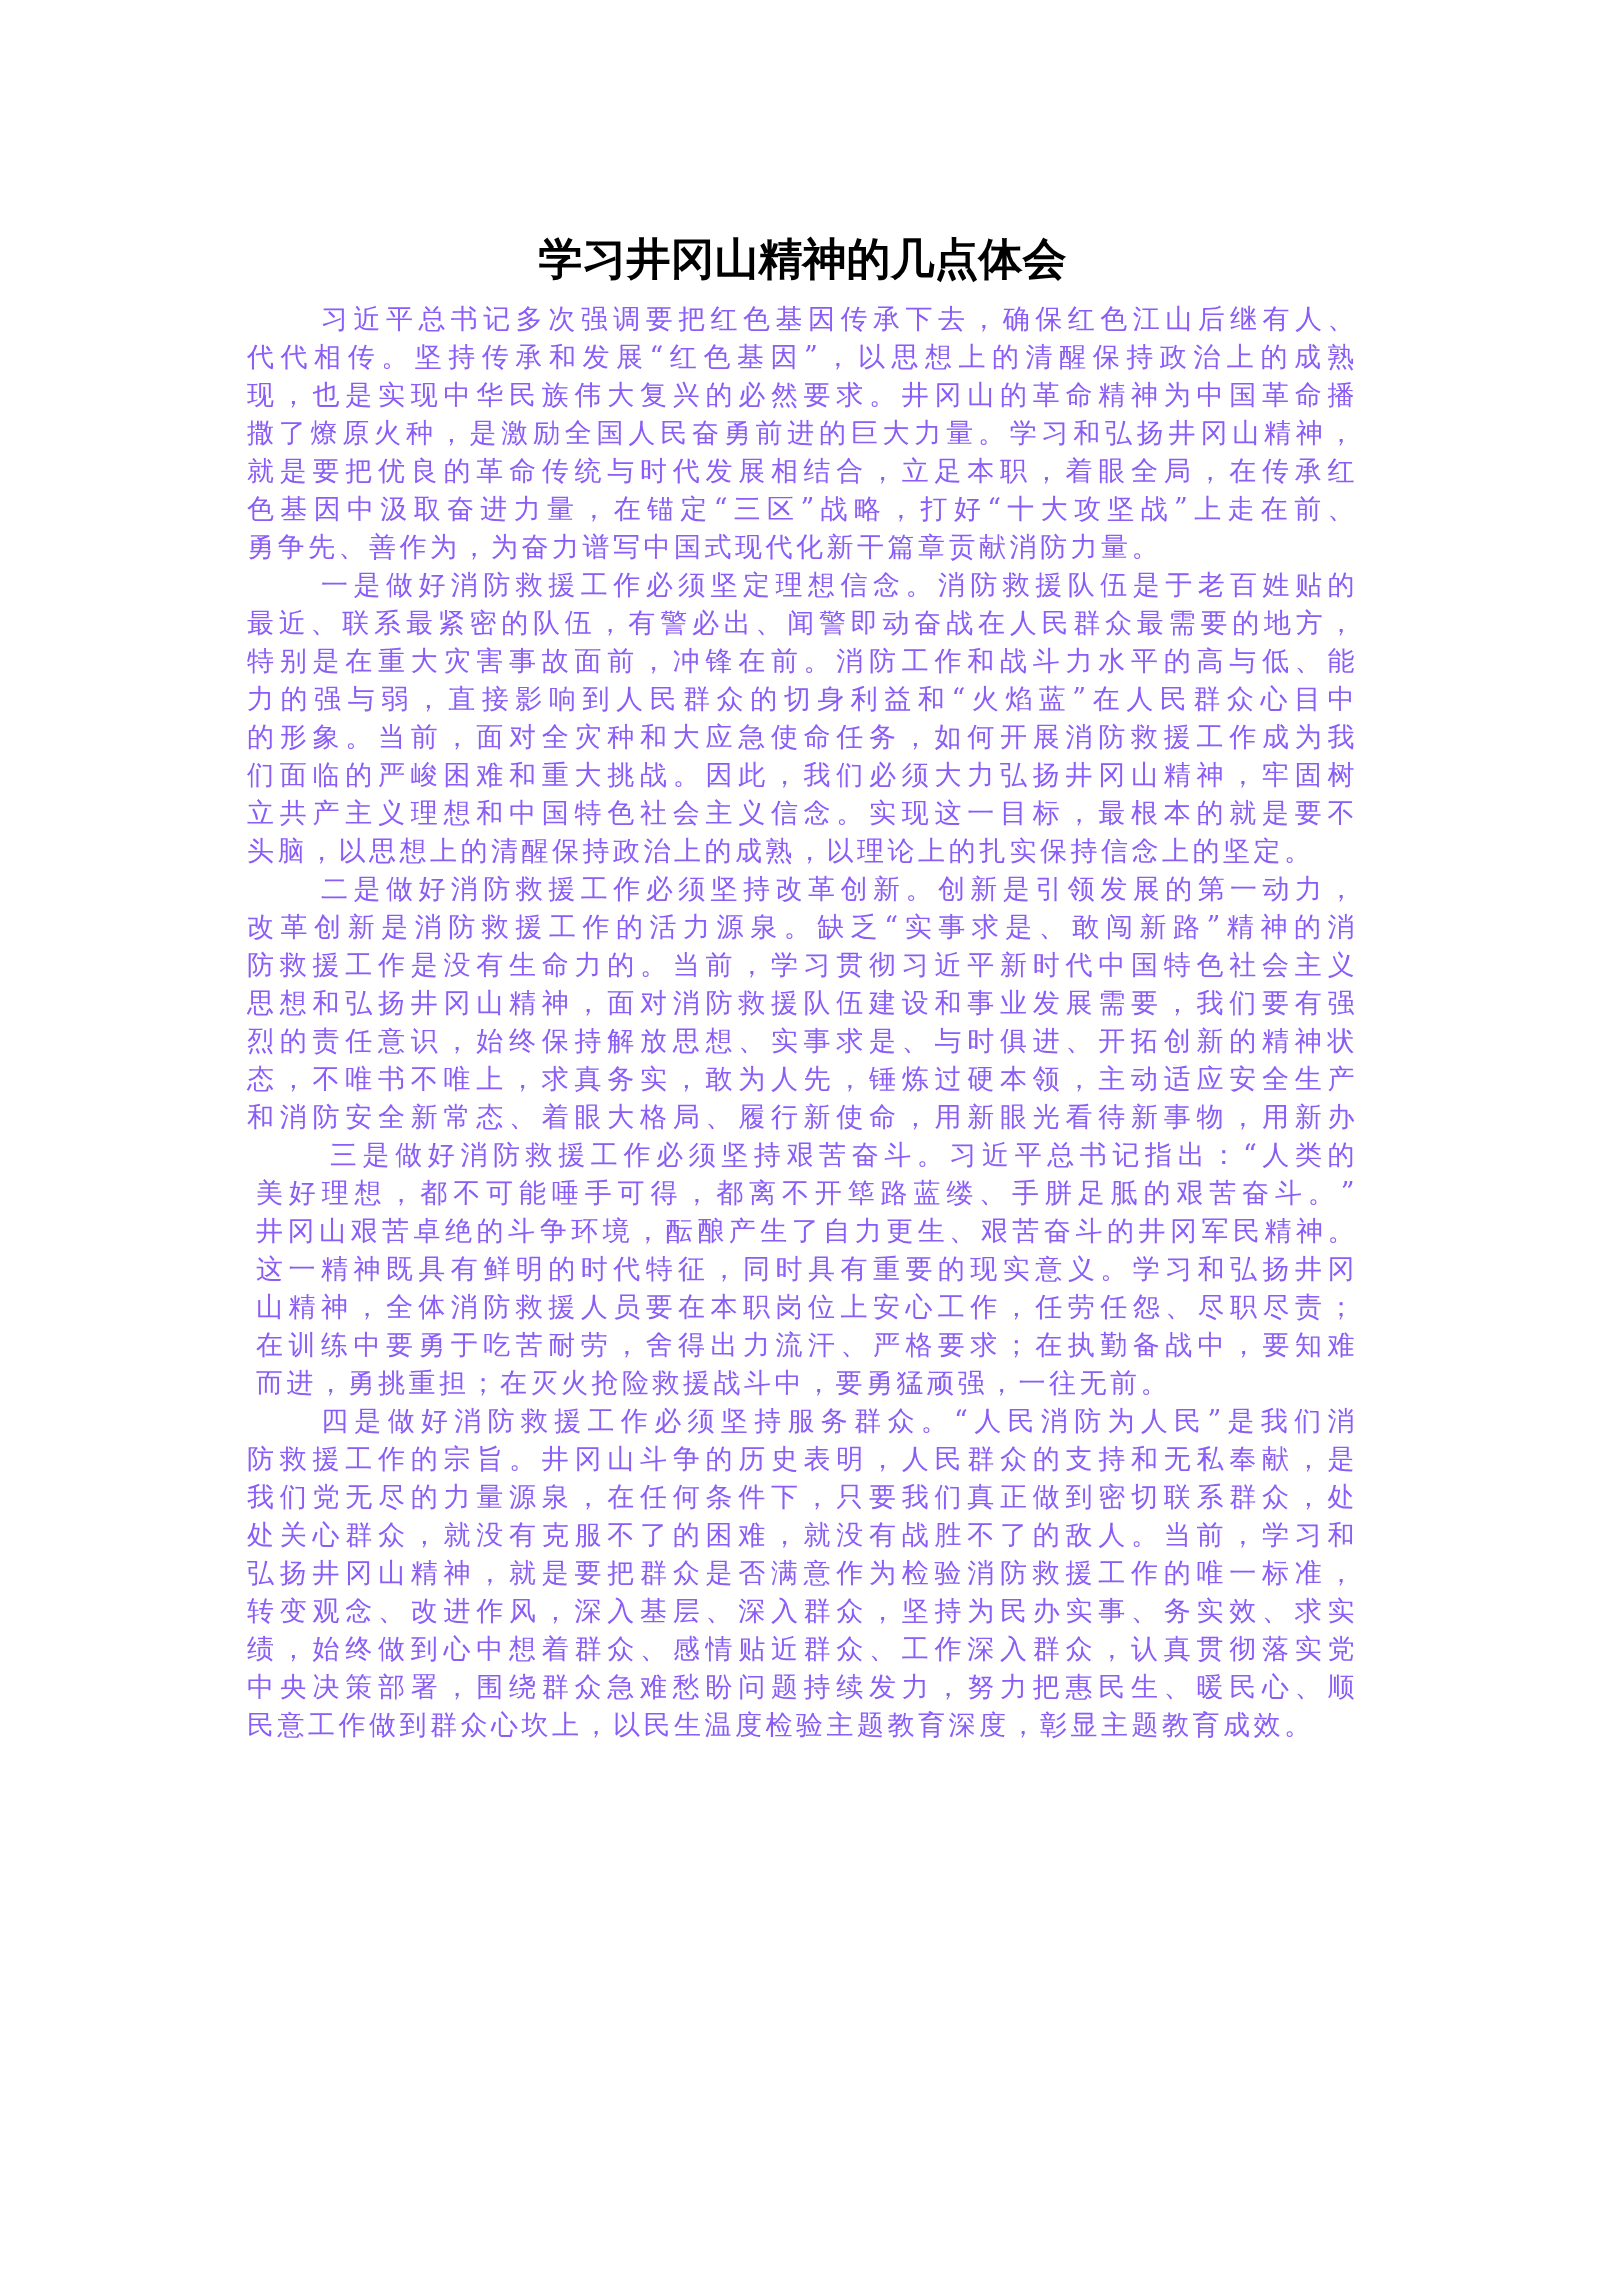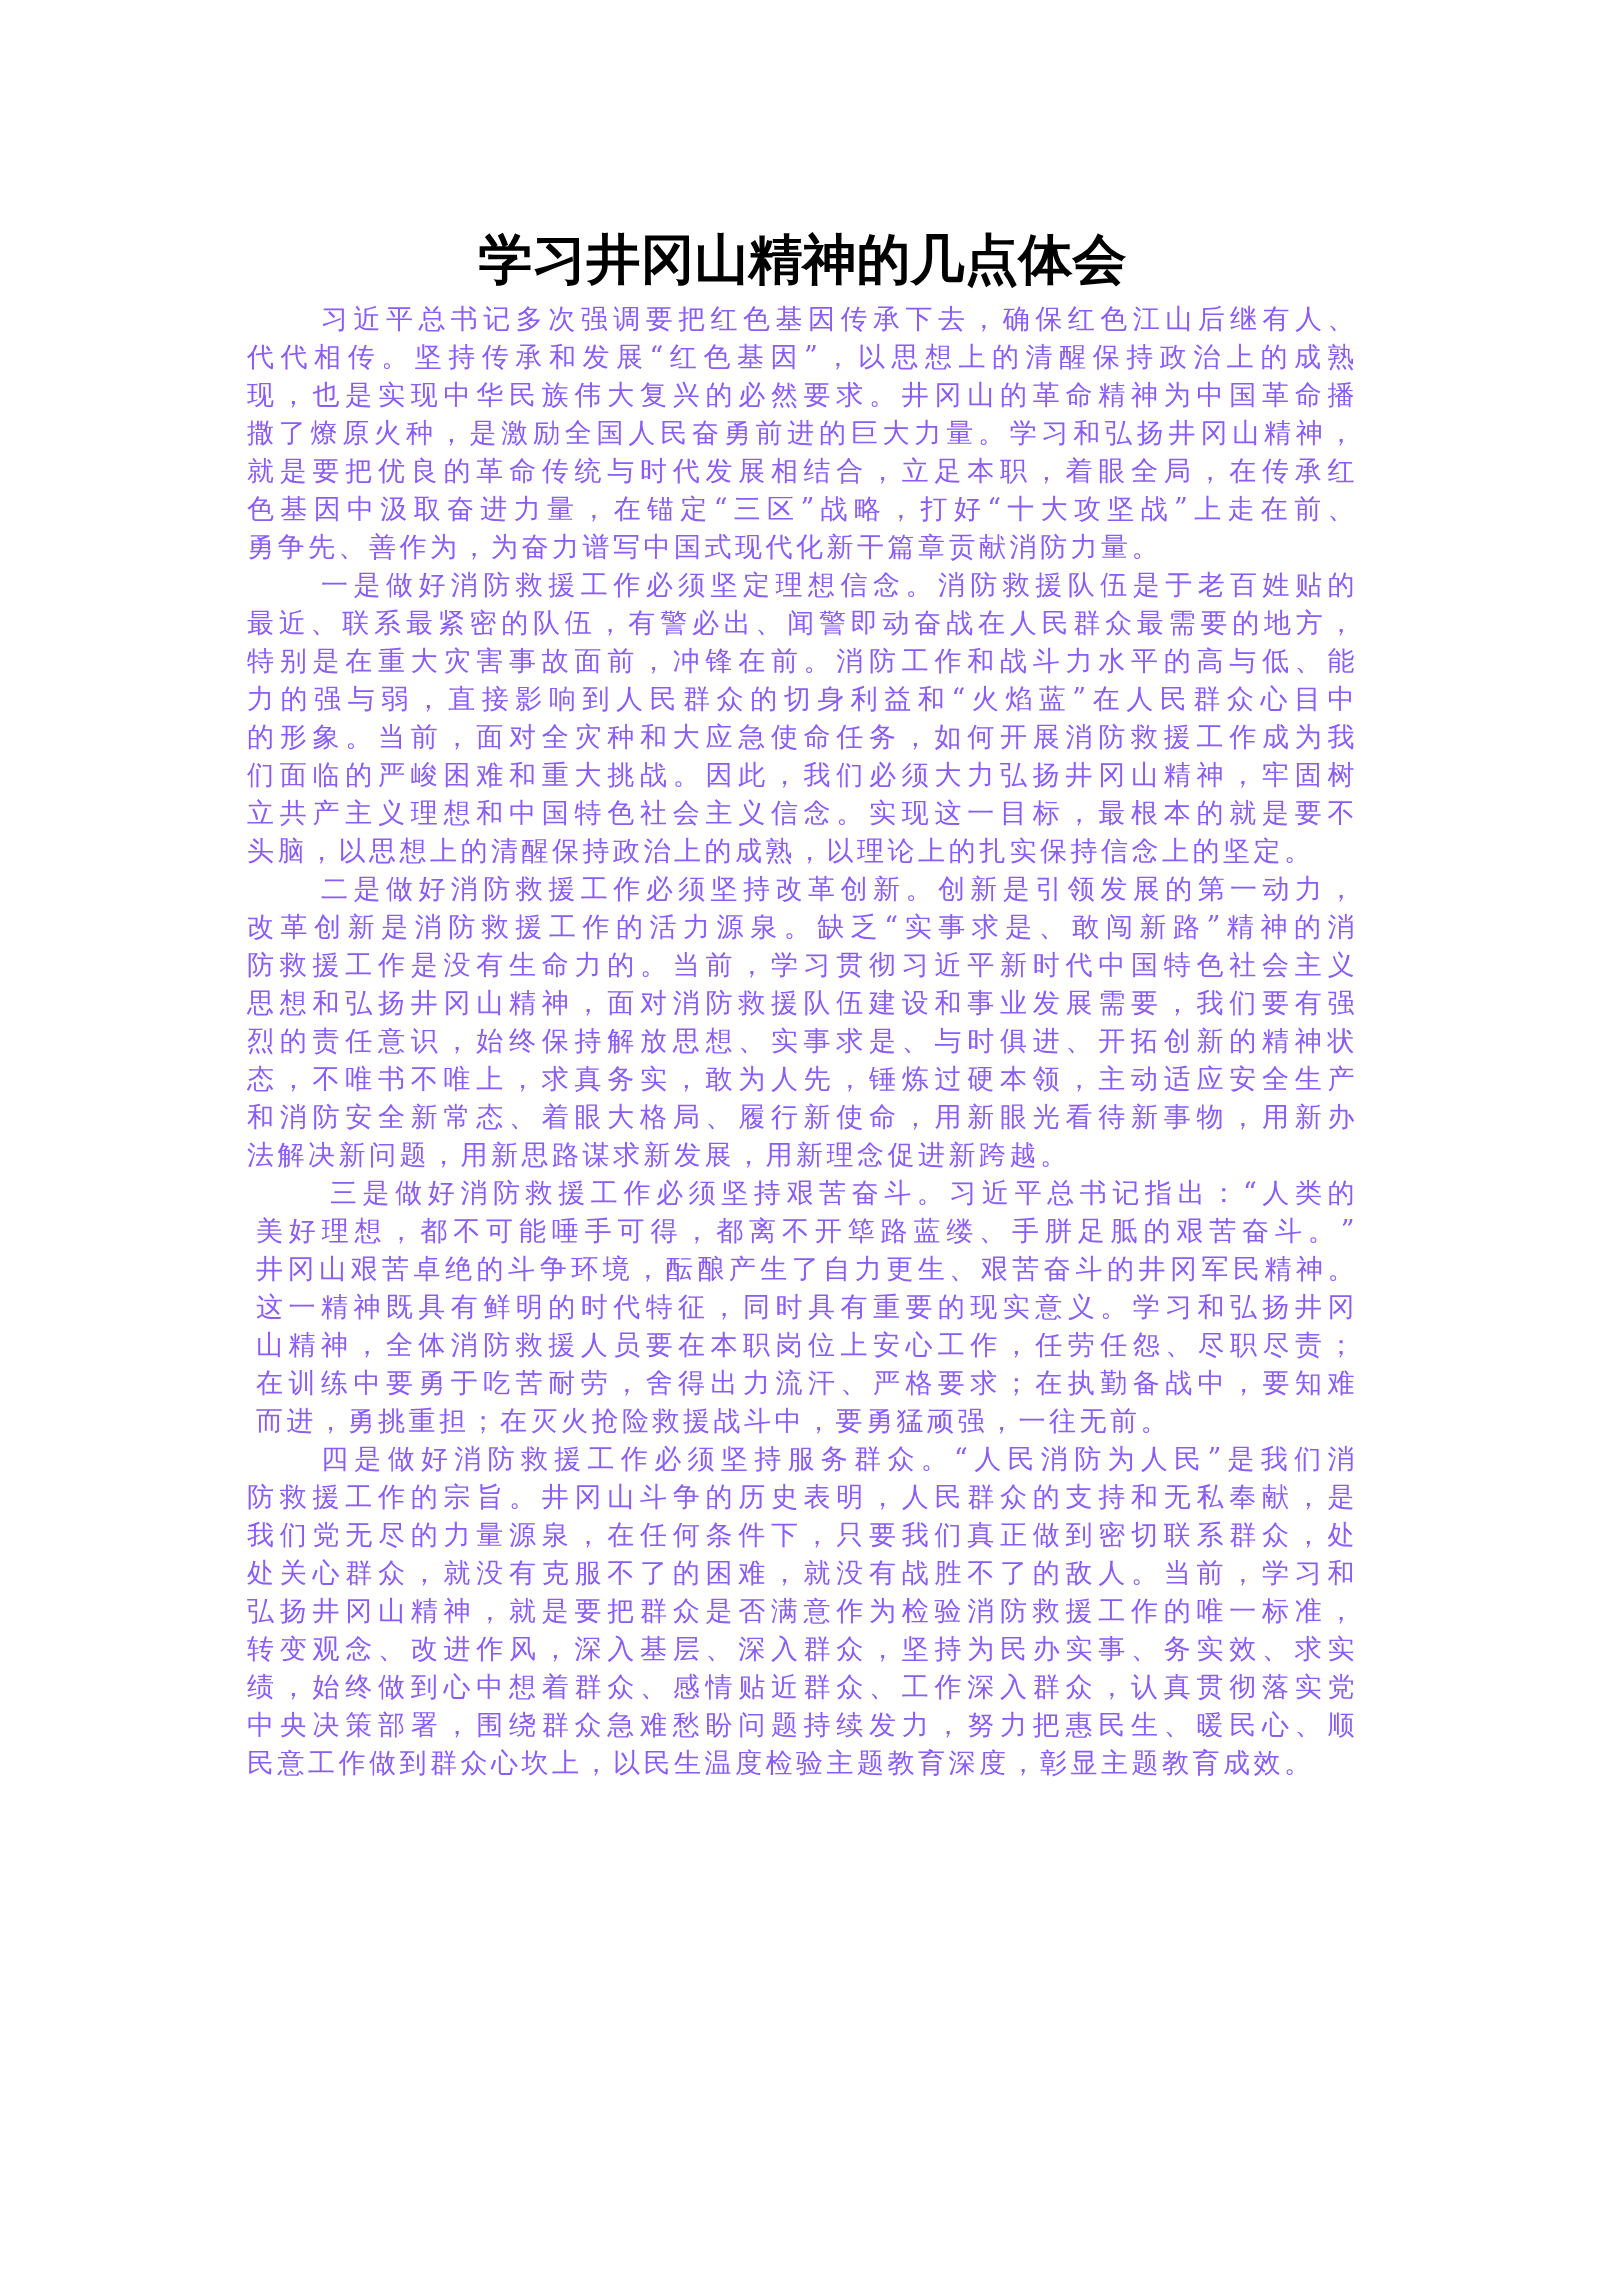--- a/index.html
+++ b/index.html
@@ -1,20 +1,20 @@
 <!DOCTYPE html>
 <html><head>
 <meta charset="utf-8">
 <style>
   html, body { margin:0; padding:0; background:#ffffff; }
   body { width:1621px; height:2293px; position:relative; overflow:hidden; }
   .page { position:absolute; left:247px; top:218px; width:1111px; }
   .title {
     font-family: "DejaVu Serif", serif;
-    font-size: 54px; font-weight: bold; color:#000;
+    font-size: 44px; font-weight: bold; color:#000;
     text-align:center; line-height:82px; height:82px;
     letter-spacing: 0px; margin:0;
   }
   .para {
     font-family: "DejaVu Serif", serif;
     font-size: 27px; color:#8b5cf6;
     line-height: 38px; margin:0;
     text-align: justify; text-indent: 74px;
     letter-spacing: 3.5px;
     word-break: break-all;
@@ -49,21 +49,20 @@
         <span class="line last">头脑，以思想上的清醒保持政治上的成熟，以理论上的扎实保持信念上的坚定。</span>
       </p>
       <p class="para" style="text-indent: 0px;">
         <span class="line first">二是做好消防救援工作必须坚持改革创新。创新是引领发展的第一动力，</span>
         <span class="line">改革创新是消防救援工作的活力源泉。缺乏“实事求是、敢闯新路”精神的消</span>
         <span class="line">防救援工作是没有生命力的。当前，学习贯彻习近平新时代中国特色社会主义</span>
         <span class="line">思想和弘扬井冈山精神，面对消防救援队伍建设和事业发展需要，我们要有强</span>
         <span class="line">烈的责任意识，始终保持解放思想、实事求是、与时俱进、开拓创新的精神状</span>
         <span class="line">态，不唯书不唯上，求真务实，敢为人先，锤炼过硬本领，主动适应安全生产</span>
         <span class="line">和消防安全新常态、着眼大格局、履行新使命，用新眼光看待新事物，用新办</span>
-        <span class="line last">法解决新问题，用新思路谋求新发展，用新理念促进新跨越。</span>
       </p>
       <p class="para" style="text-indent: 0px; margin-left: 9px;">
         <span class="line first">三是做好消防救援工作必须坚持艰苦奋斗。习近平总书记指出：“人类的</span>
         <span class="line">美好理想，都不可能唾手可得，都离不开筚路蓝缕、手胼足胝的艰苦奋斗。”</span>
         <span class="line">井冈山艰苦卓绝的斗争环境，酝酿产生了自力更生、艰苦奋斗的井冈军民精神。</span>
         <span class="line">这一精神既具有鲜明的时代特征，同时具有重要的现实意义。学习和弘扬井冈</span>
         <span class="line">山精神，全体消防救援人员要在本职岗位上安心工作，任劳任怨、尽职尽责；</span>
         <span class="line">在训练中要勇于吃苦耐劳，舍得出力流汗、严格要求；在执勤备战中，要知难</span>
         <span class="line last">而进，勇挑重担；在灭火抢险救援战斗中，要勇猛顽强，一往无前。</span>
       </p>

